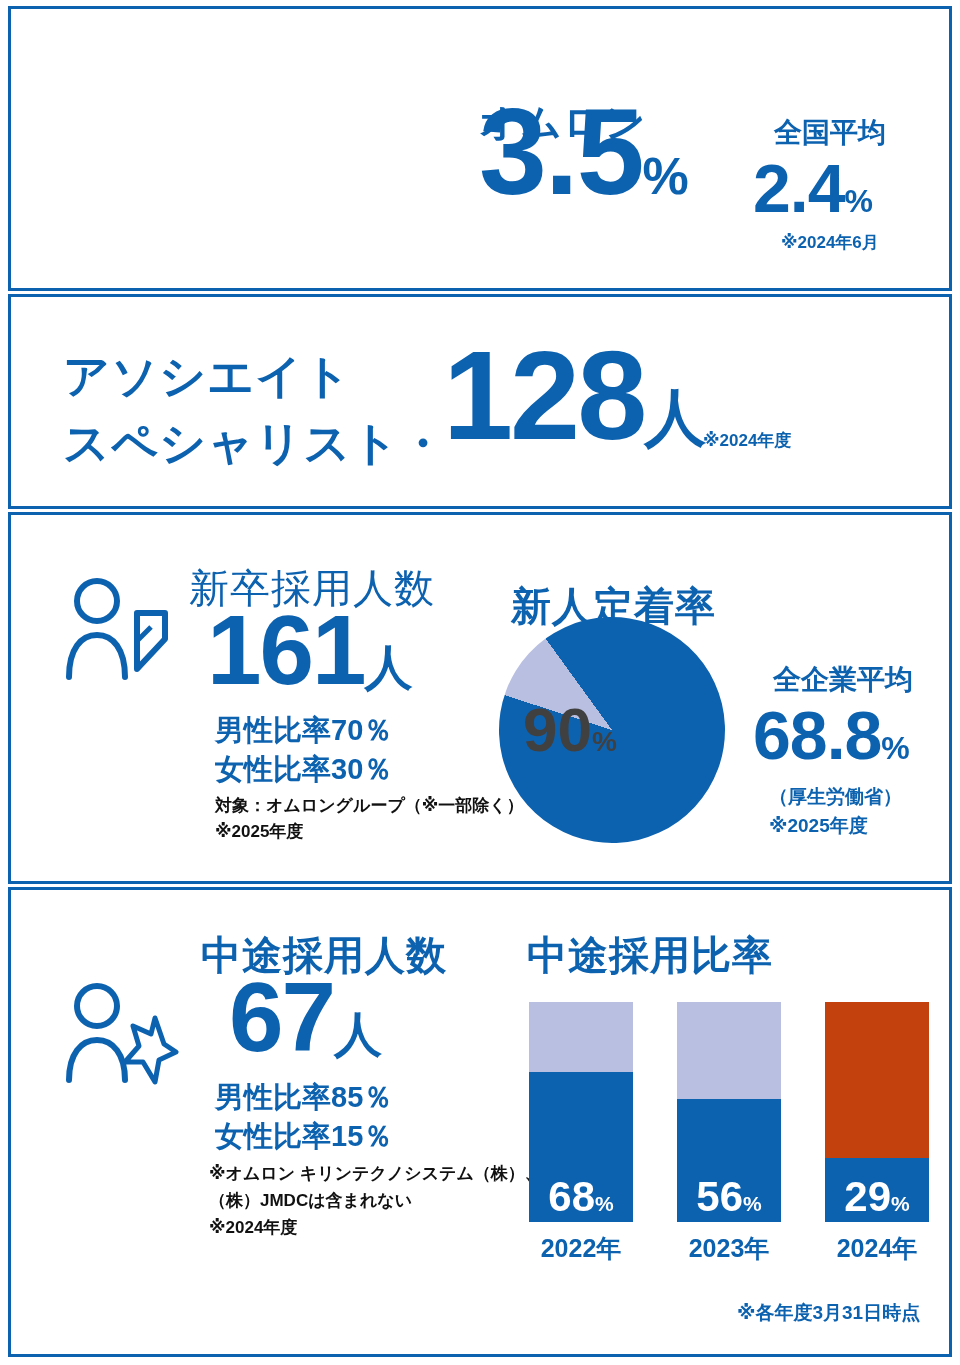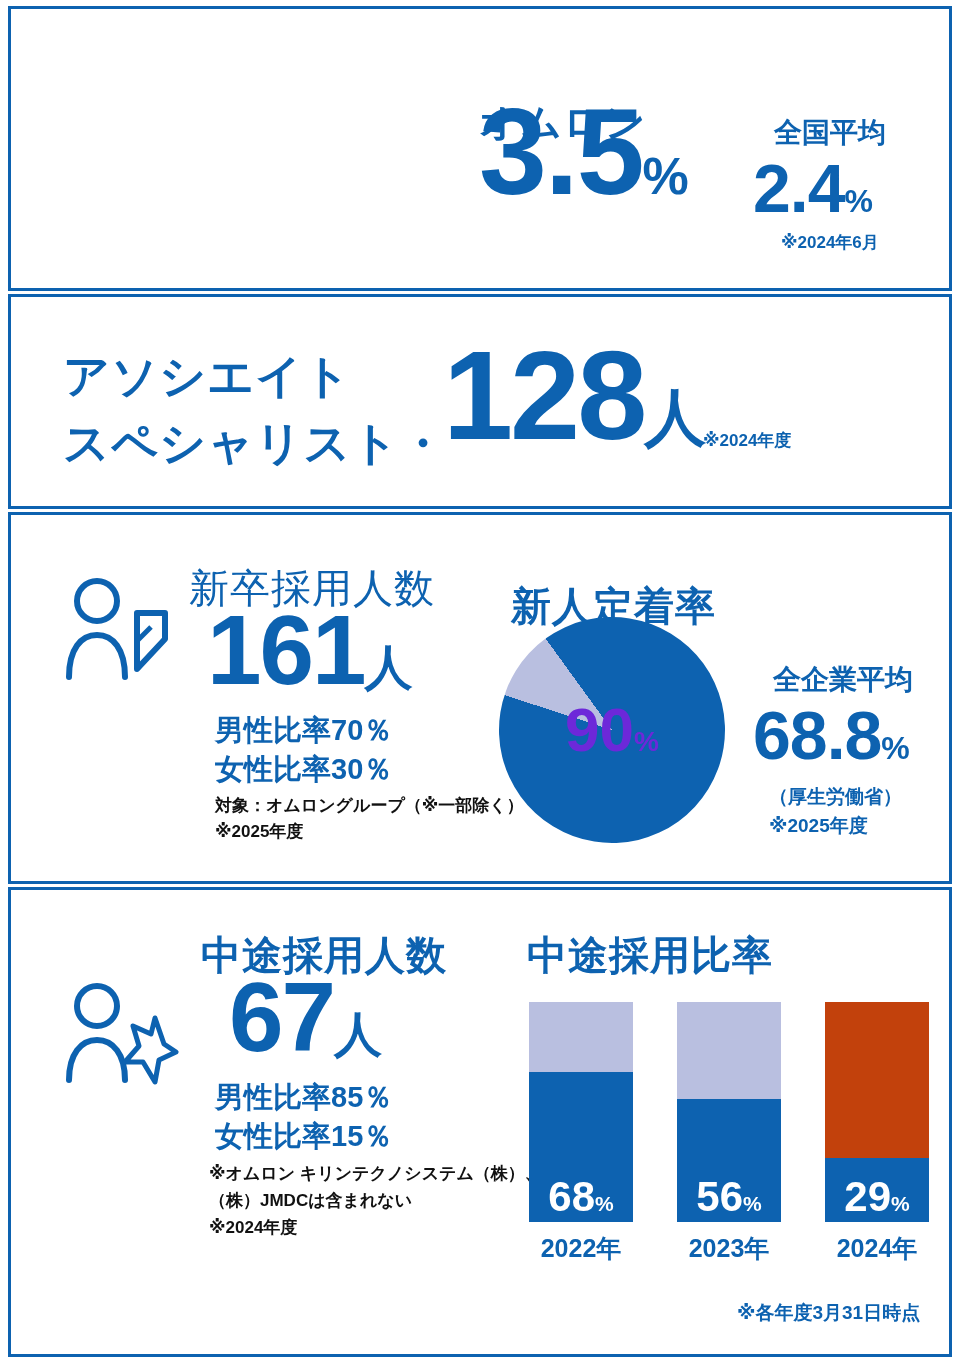--- a/index.html
+++ b/index.html
@@ -184,25 +184,25 @@
   .pie {
     width: 226px;
     height: 226px;
     border-radius: 50%;
   }
   .pie-label {
     position: absolute;
     left: 0;
     top: 82px;
     width: 226px;
-    text-align: center;
-    color: #6d28d9;
+    color: #404040;
     font-size: 62px;
     font-weight: bold;
     line-height: 1;
+    padding-left: 24px;
   }
   .pie-label .unit { font-size: 28px; }
   .p3-avg-label {
     position: absolute;
     left: 762px;
     top: 146px;
     font-size: 28px;
     font-weight: bold;
   }
   .p3-avg-value {

